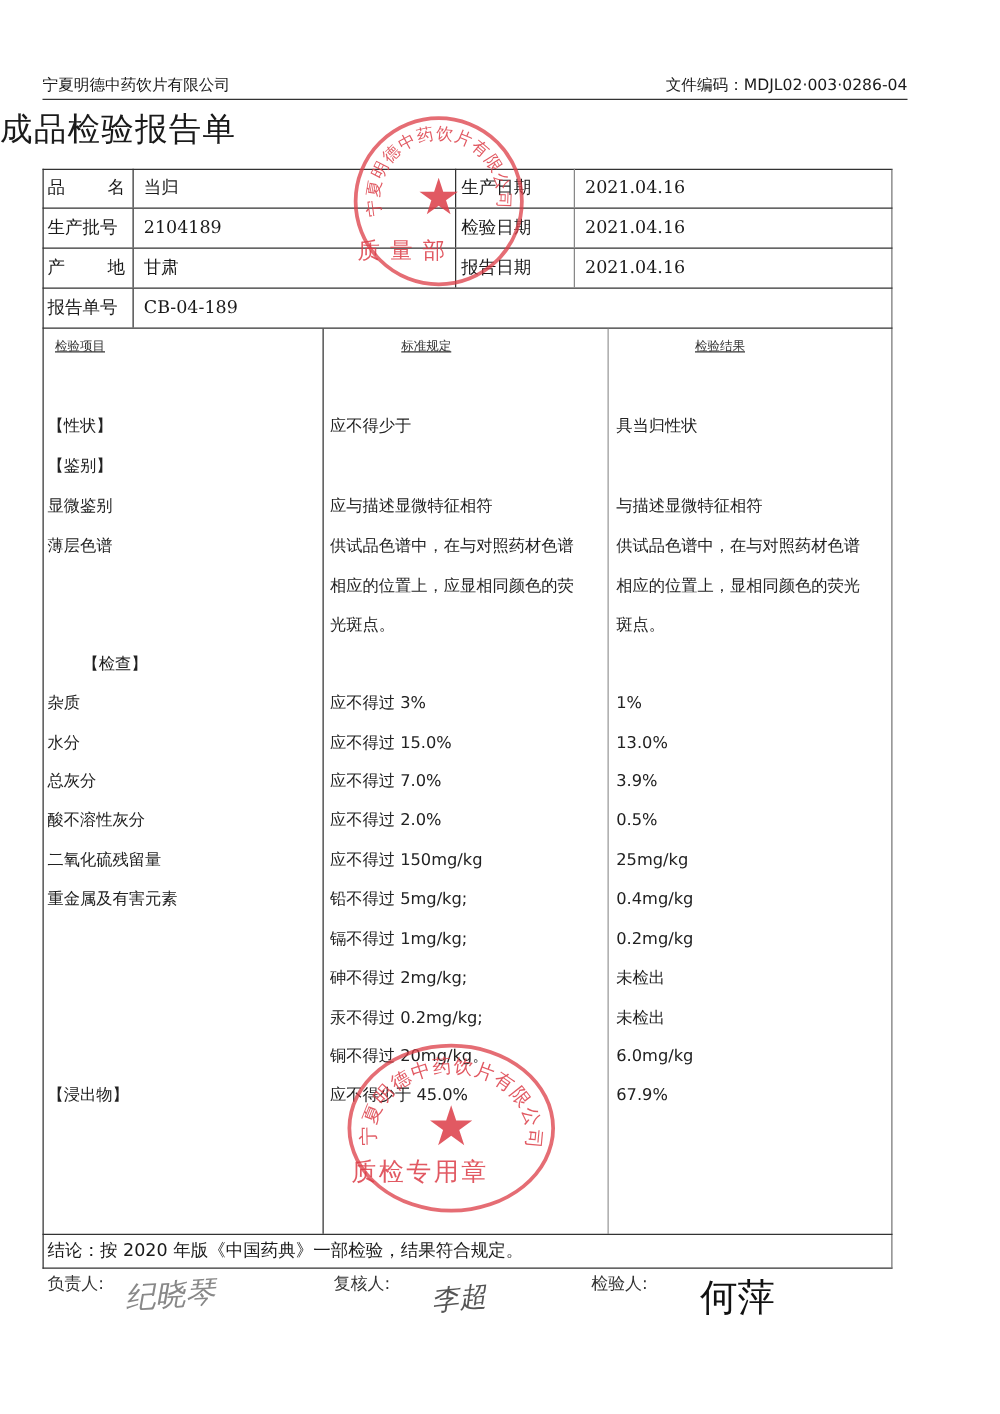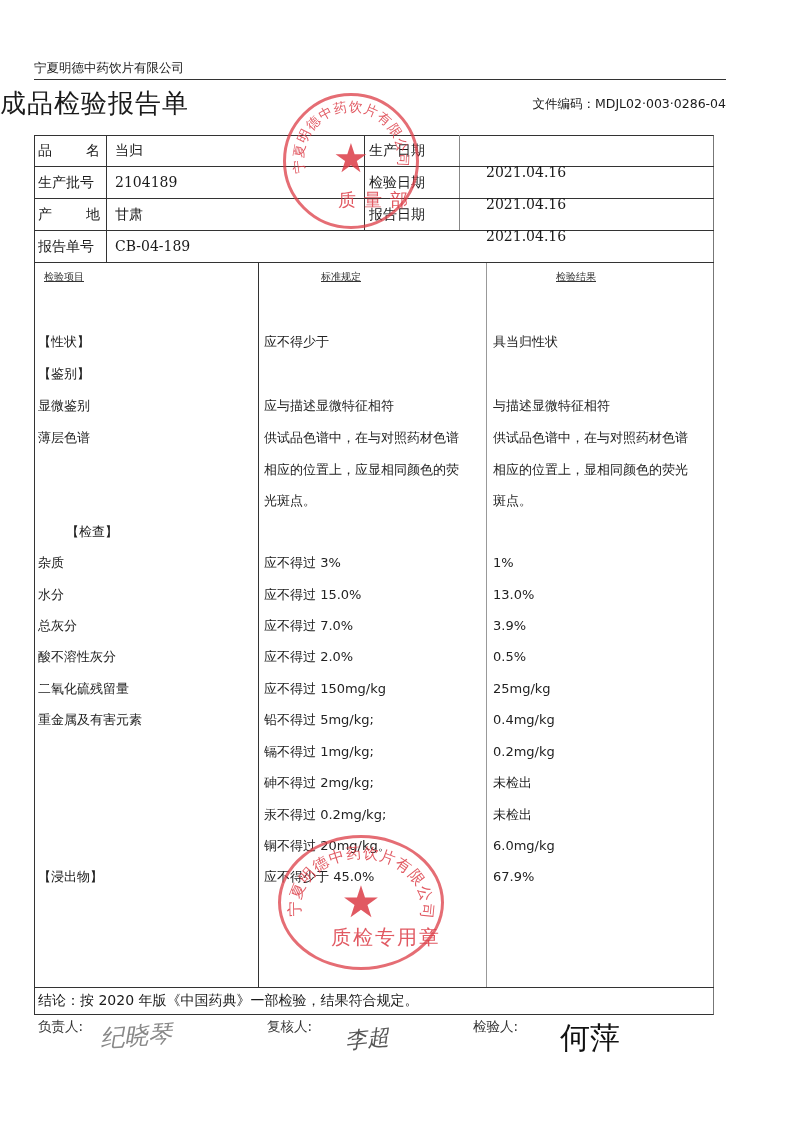--- a/index.html
+++ b/index.html
@@ -7,21 +7,21 @@
     width: 800px; height: 1131px; position: relative; overflow: hidden;
     font-family: "DejaVu Serif", "Liberation Serif", serif;
     color: #1a1a1a;
   }
   .header {
     position: absolute; left: 34px; top: 58px; width: 692px; height: 20px;
     font-size: 12.5px;
     font-family: "DejaVu Sans", "Liberation Sans", sans-serif;
   }
   .header .company { position: absolute; left: 0; top: 2px; }
-  .header .doc-code { position: absolute; right: 0; top: 2px; margin-top: 36px; }
+  .header .doc-code { position: absolute; right: 0; top: 2px; }
   .header-rule {
     position: absolute; left: 34px; top: 79px; width: 692px; height: 0;
     border-top: 1.5px solid #333;
   }
   .title {
     position: absolute; left: 0; top: 86px; width: 800px; 
     font-size: 26px; font-family: "DejaVu Sans", "Liberation Sans", sans-serif;
     letter-spacing: 1px;
   }
   .frame {
@@ -32,21 +32,21 @@
   .info-row {
     position: absolute; left: 34px; width: 680px; height: 32px;
     border-bottom: 1px solid #333; box-sizing: border-box;
     font-size: 14px;
   }
   .cell { position: absolute; top: 0; height: 31px; line-height: 31px; box-sizing: border-box; }
   .cell.label { left: 0; width: 73px; padding-left: 4px; border-right: 1px solid #333; }
   .label-spread { display: flex; justify-content: space-between; padding-right: 6px; }
   .cell.value { left: 73px; padding-left: 8px; }
   .cell.label2 { left: 330px; width: 96px; padding-left: 4px; border-left: 1px solid #333; border-right: 1.5px solid #888; }
-  .cell.value2 { left: 444px; padding-left: 8px; font-family: "DejaVu Serif", serif; margin-top: 22px; }
+  .cell.value2 { left: 426px; padding-left: 8px; font-family: "DejaVu Serif", serif; }
 
   .col-divider { position: absolute; top: 263px; height: 724px; width: 0; border-left: 1px solid #333; }
   .col-divider.d2 { border-left: 1.5px solid #999; }
 
   .col-head {
     position: absolute; top: 270px; font-size: 10px; text-decoration: underline;
     font-family: "DejaVu Sans", "Liberation Sans", sans-serif; color: #333;
   }
 
   .line {
@@ -67,21 +67,21 @@
   .signature { position: absolute; font-family: "DejaVu Serif", serif; }
   .sig1 { left: 100px; top: 1020px; font-size: 24px; color: #888; font-style: italic; transform: rotate(-4deg); }
   .sig2 { left: 345px; top: 1024px; font-size: 22px; color: #555; font-style: italic; transform: rotate(-6deg); }
   .sig3 { left: 560px; top: 1018px; font-size: 30px; color: #111; }
 
   .stamp {
     position: absolute; border: 3px solid rgba(220,60,70,0.75); border-radius: 50%;
     color: rgba(220,60,70,0.85); box-sizing: border-box; pointer-events: none;
   }
   .stamp .star { position: absolute; left: 50%; transform: translateX(-50%); font-size: 40px; line-height: 1; }
-  .stamp .bottom-text { position: absolute; left: 0; width: 100%; text-align: right; font-family: "DejaVu Sans", sans-serif; }
+  .stamp .bottom-text { position: absolute; left: 0; width: 100%; text-align: left; font-family: "DejaVu Sans", sans-serif; }
   .stamp .arc-text { position: absolute; left: 0; top: 0; width: 100%; height: 100%; }
   .stamp1 { left: 283px; top: 93px; width: 136px; height: 136px; }
   .stamp1 .star { top: 42px; }
   .stamp1 .bottom-text { top: 92px; font-size: 18px; letter-spacing: 8px; }
   .stamp2 { left: 278px; top: 835px; width: 166px; height: 135px; }
   .stamp2 .star { top: 42px; font-size: 44px; }
   .stamp2 .bottom-text { top: 86px; font-size: 20px; letter-spacing: 2px; }
 </style>
 </head>
 <body>

